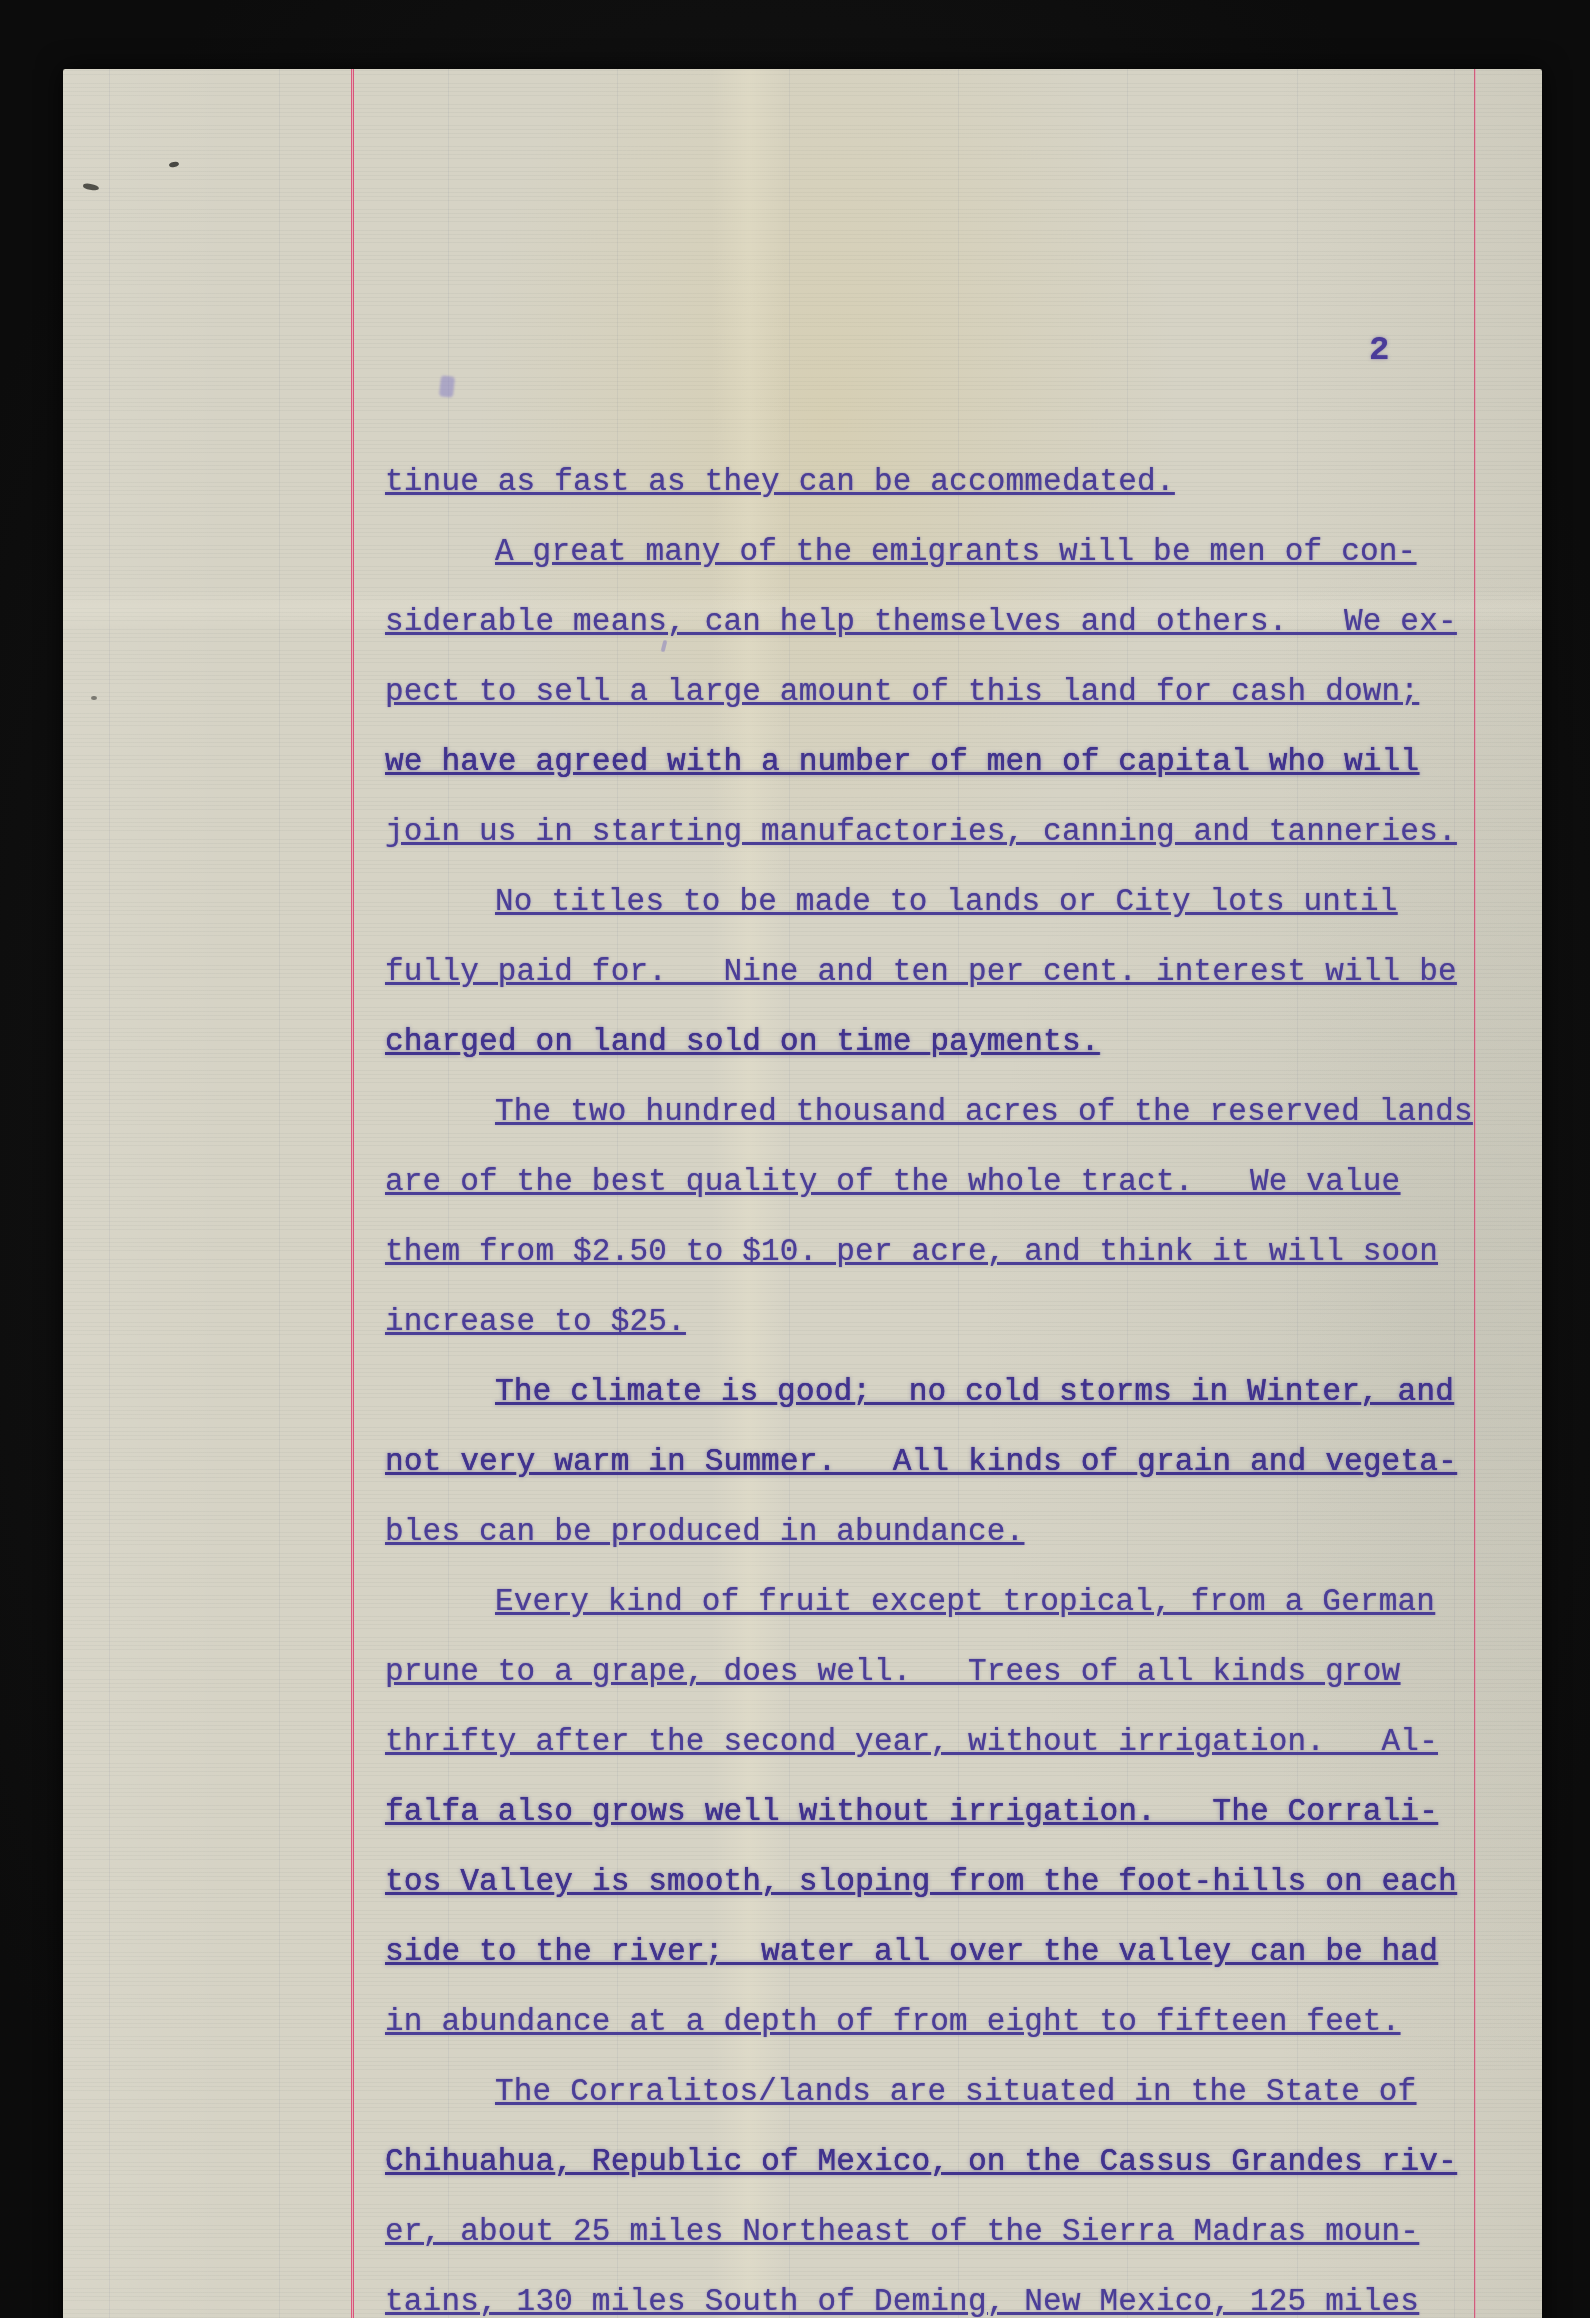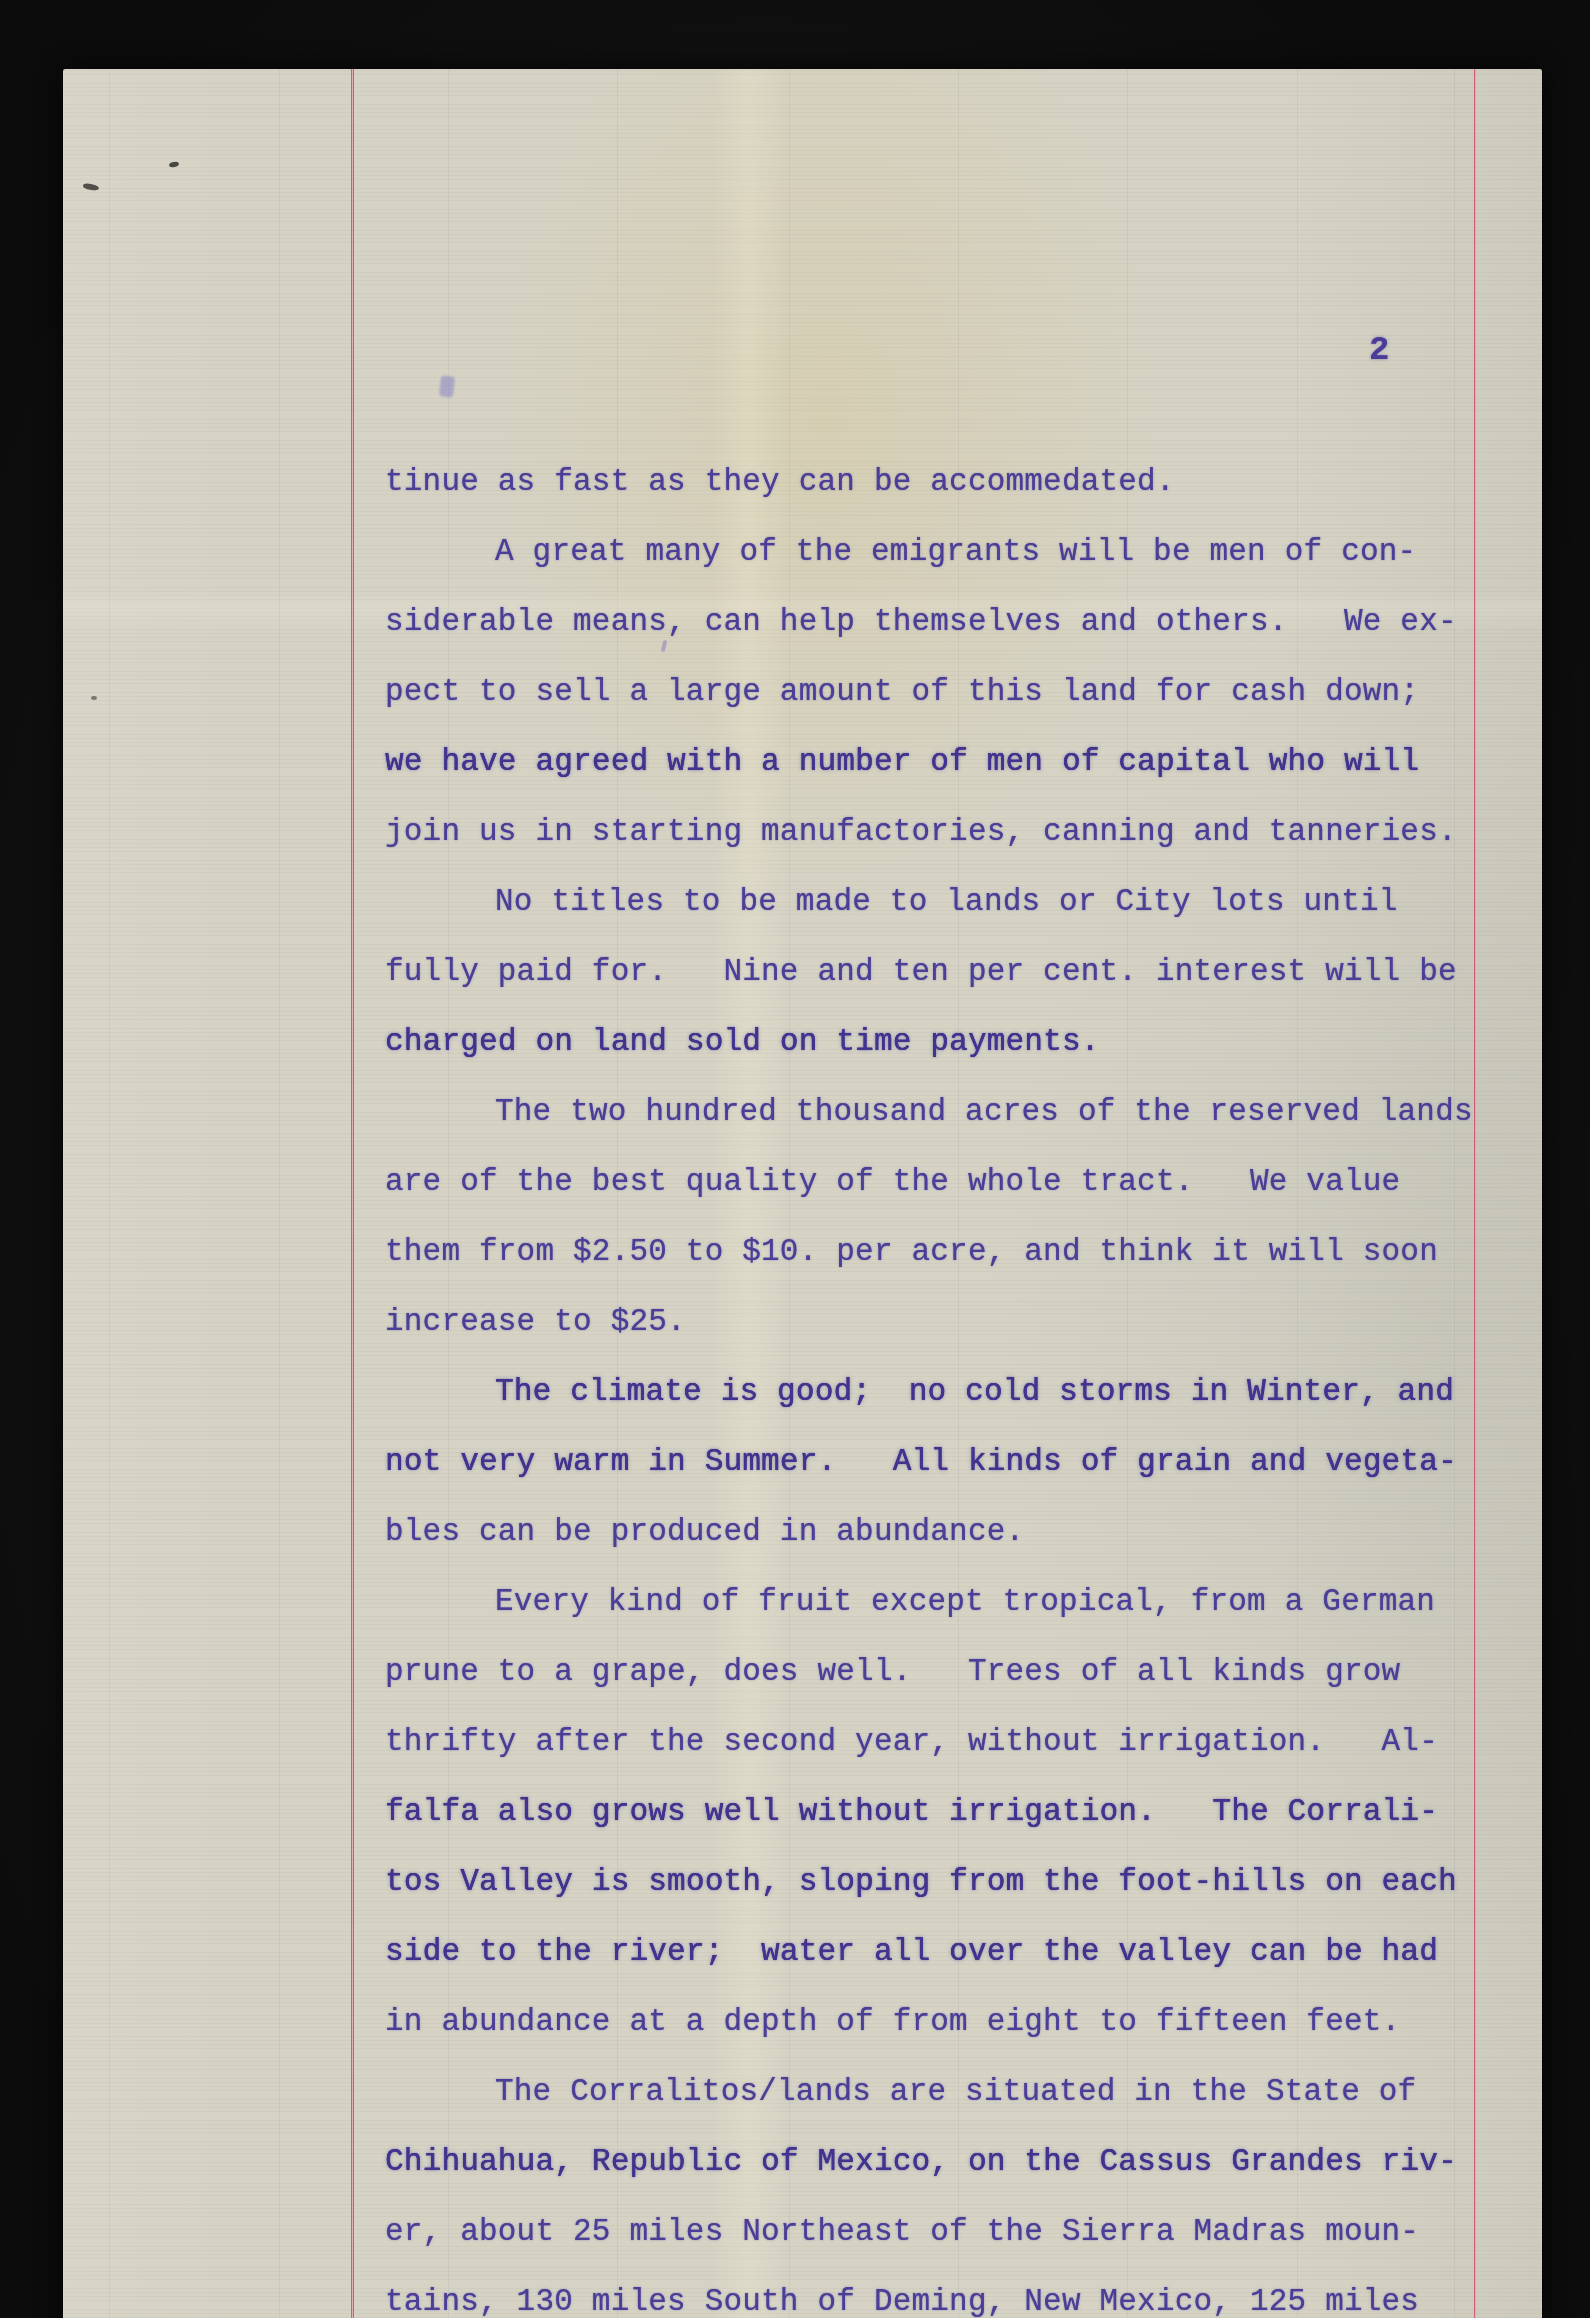--- a/index.html
+++ b/index.html
@@ -90,20 +90,21 @@
     width: 1150px;
     font-size: 31px;
     line-height: 70px;
     letter-spacing: 0.2px;
     color: #4b3e97;
     white-space: pre;
   }
   .line {
     height: 70px;
     text-shadow: 0 0 0.9px rgba(77,63,154,0.75), 0 0 3.2px rgba(77,63,154,0.25);
+    text-decoration: underline;
   }
   .line.indent { padding-left: 110px; }
   .line.heavy {
     color: #41338e;
     text-shadow: 0 0 0.9px rgba(63,50,142,0.95), 0.3px 0 0 rgba(63,50,142,0.85), 0 0 4.2px rgba(63,50,142,0.4);
   }
   .ink-blot {
     position: absolute;
     left: 377px;
     top: 307px;

